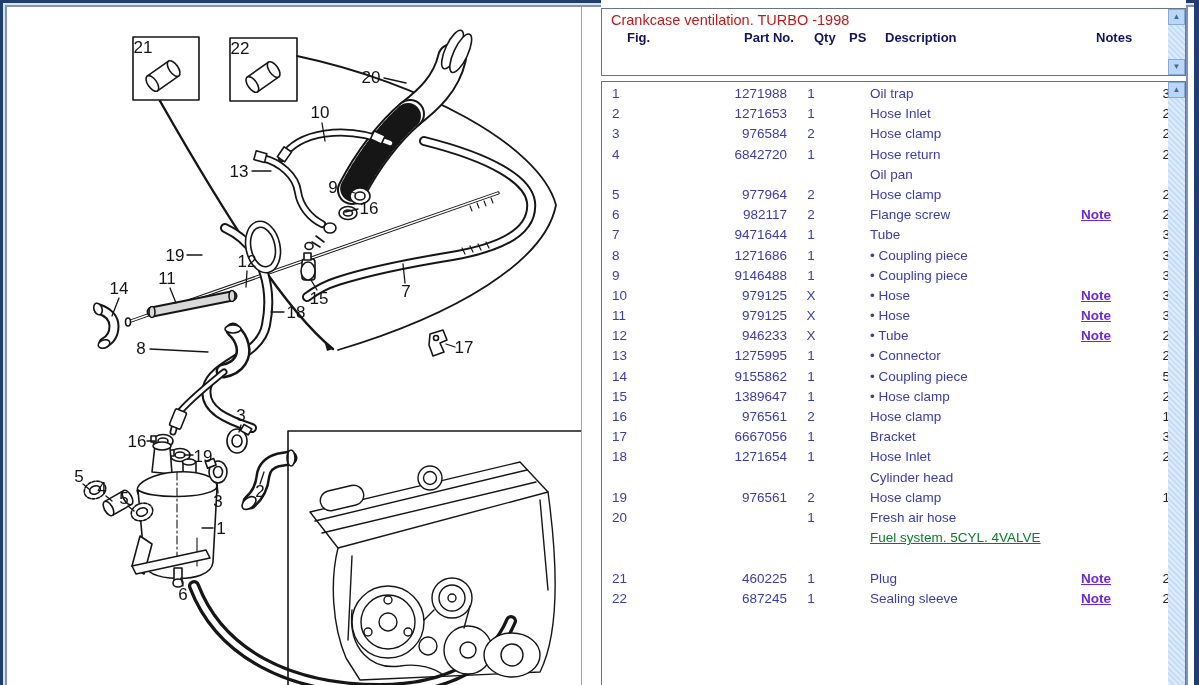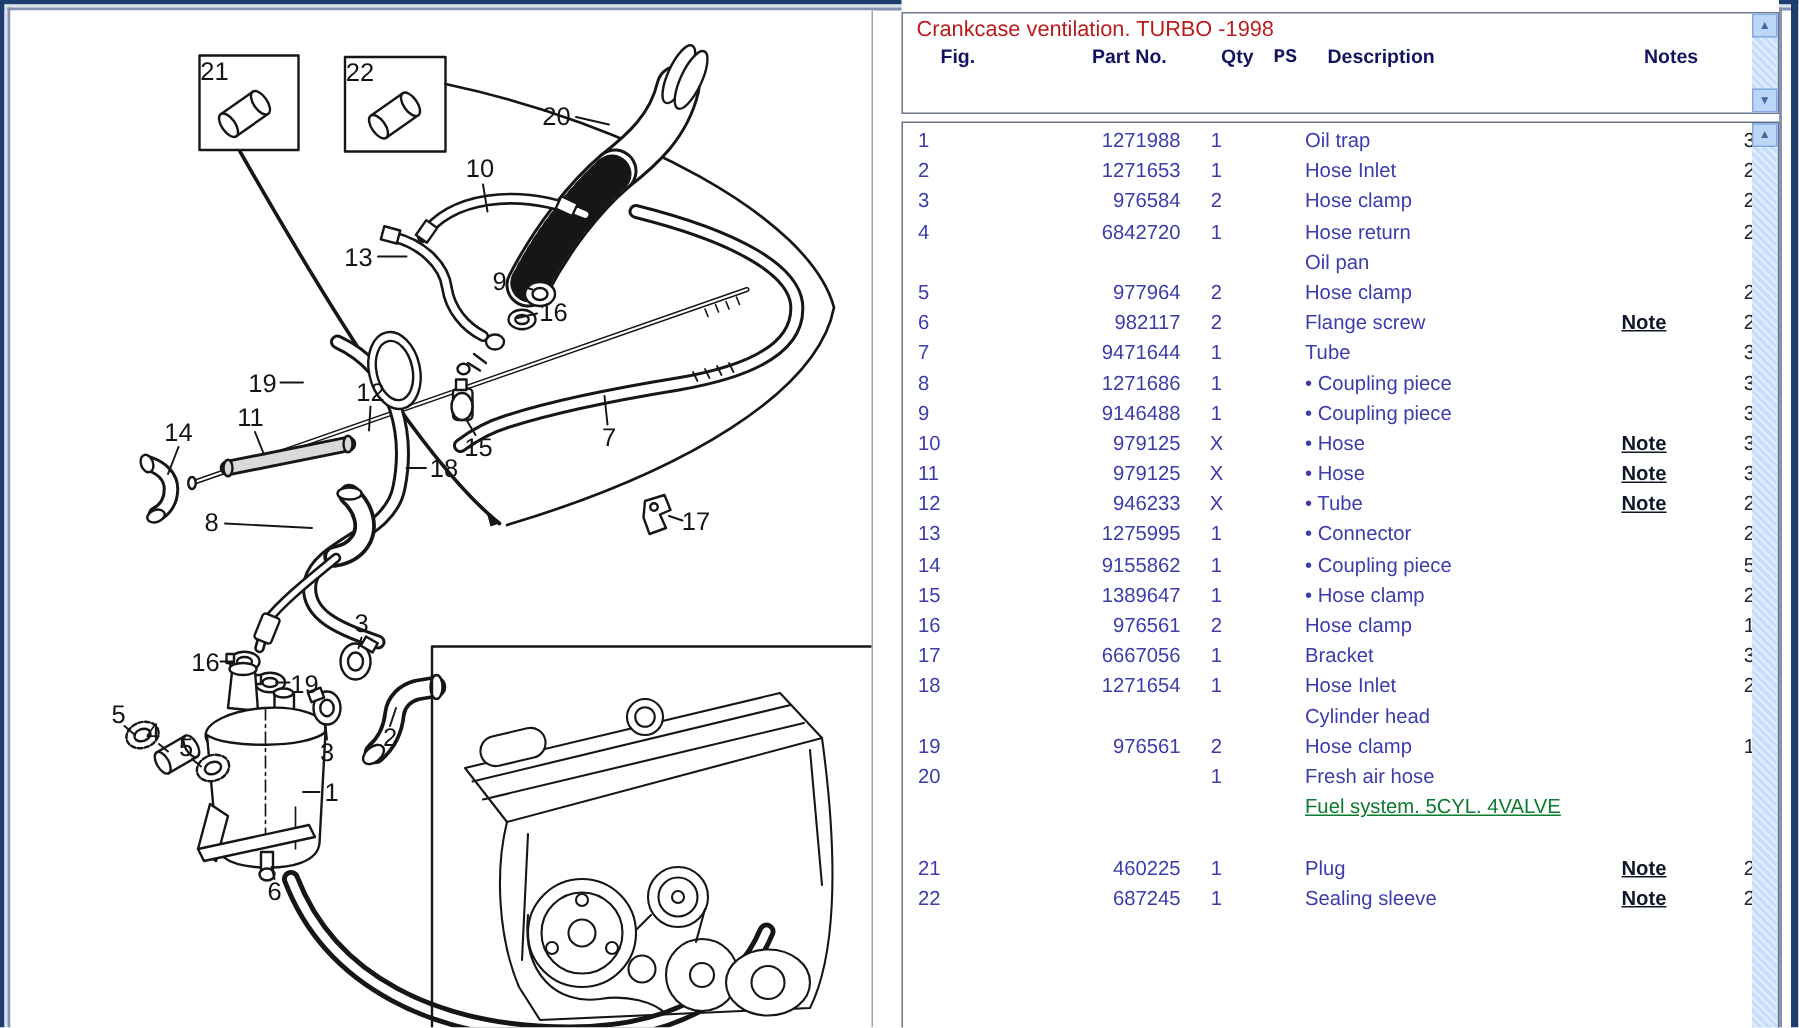--- a/index.html
+++ b/index.html
@@ -30,23 +30,23 @@
   .table-box{top:81px;width:583px;height:604px;}
 
   .pane-title{
     position:absolute;left:9px;top:3px;
     font-size:14.5px;font-weight:normal;color:#b91c1c;white-space:nowrap;
   }
   .col-head{position:absolute;top:21px;left:0;right:17px;height:18px;
     font-size:13px;font-weight:bold;color:#13135f;}
   .col-head span{position:absolute;white-space:nowrap;margin-left:16px;}
   .ch-fig{left:9px;}
-  .ch-part{left:110px;text-align:right;}
+  .ch-part{left:126px;text-align:right;}
   .ch-qty{left:196px;}
-  .ch-ps{left:231px;font-family:Liberation Mono, monospace;}
+  .ch-ps{left:231px;}
   .ch-desc{left:267px;}
   .ch-notes{left:478px;}
 
   
   .vscroll{position:absolute;top:0;right:0;bottom:0;width:17px;
     background:#dcebfd;
     background-image:
       repeating-linear-gradient(45deg,#c6ddf9 0 2px,rgba(0,0,0,0) 2px 4px);
   }
   .sbtn{position:absolute;left:0;width:17px;height:16px;
@@ -61,21 +61,21 @@
     font-size:13.5px;color:#3c3caa;}
   .line{position:relative;height:20.2px;line-height:20.2px;white-space:nowrap;}
   .line span{position:absolute;top:0;height:20.2px;overflow:visible;}
   .c-fig{left:9px;width:88px;}
   .c-part{left:99px;width:85px;text-align:right;}
   .c-qty{left:184px;width:48px;text-align:center;}
   .c-ps{left:232px;width:30px;text-align:center;}
   .c-desc{left:267px;width:212px;}
   .c-note{left:478px;width:66px;}
   .c-extra{left:545px;width:22px;text-align:right;color:#262626;}
-  .note-link{color:#0f172a;font-weight:bold;text-decoration:underline;cursor:pointer;}
+  .note-link{color:#6d28d9;font-weight:bold;text-decoration:underline;cursor:pointer;}
   .glink{color:#0b7c2e;font-weight:normal;text-decoration:underline;cursor:pointer;}
 
   
   .callout{font-family:"Liberation Sans",sans-serif;font-size:17px;fill:#141414;}
 </style>
 </head>
 <body>
 
 <div class="frame-top1"></div>
 <div class="frame-top2"></div>

